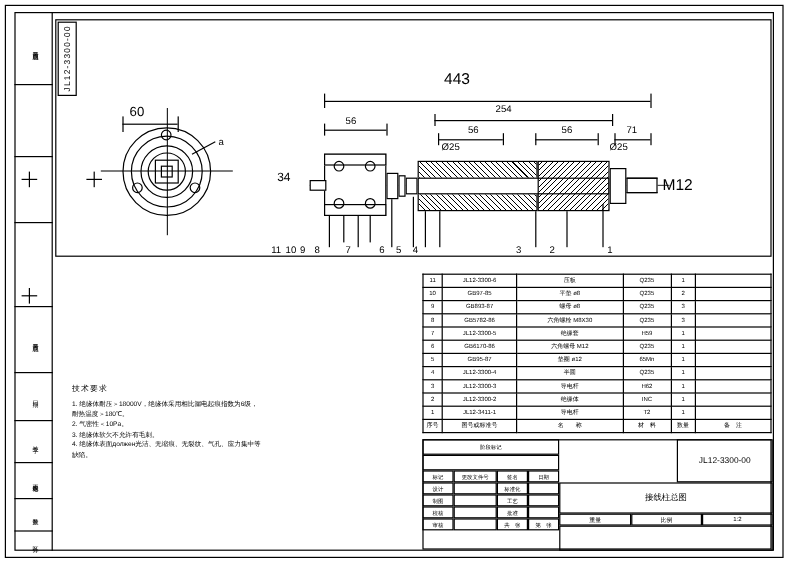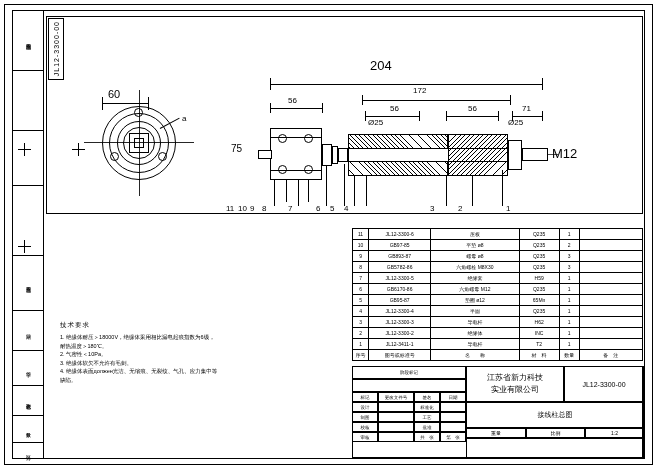--- a/index.html
+++ b/index.html
@@ -210,31 +210,31 @@
     <div class="callout" style="left:86px;top:14px;">a</div>
   </div>
 
   <div class="dim45">
     <span>60</span>
     <div class="line"></div><div class="tickl"></div><div class="tickr"></div>
   </div>
 
   <div class="main">
 
-    <div class="dimtxt big" style="left:120px;top:-2px;">204</div>
+    <div class="dimtxt big" style="left:120px;top:-2px;">443</div>
     <div class="line h1" style="left:20px;top:24px;width:272px;"></div>
     <div class="line v1" style="left:20px;top:18px;height:12px;"></div>
     <div class="line v1" style="left:292px;top:18px;height:12px;"></div>
 
     <div class="dimtxt" style="left:38px;top:36px;">56</div>
     <div class="line h1" style="left:20px;top:48px;width:52px;"></div>
     <div class="line v1" style="left:20px;top:43px;height:10px;"></div>
     <div class="line v1" style="left:72px;top:43px;height:10px;"></div>
 
-    <div class="dimtxt" style="left:163px;top:26px;">172</div>
+    <div class="dimtxt" style="left:163px;top:26px;">254</div>
     <div class="line h1" style="left:112px;top:40px;width:148px;"></div>
     <div class="line v1" style="left:112px;top:35px;height:10px;"></div>
     <div class="line v1" style="left:260px;top:35px;height:10px;"></div>
 
     <div class="dimtxt" style="left:140px;top:44px;">56</div>
     <div class="line h1" style="left:115px;top:56px;width:54px;"></div>
     <div class="line v1" style="left:115px;top:51px;height:10px;"></div>
     <div class="line v1" style="left:169px;top:51px;height:10px;"></div>
 
     <div class="dimtxt" style="left:218px;top:44px;">56</div>
@@ -287,21 +287,21 @@
     <div class="leader" style="left:76px;top:106px;height:40px;"></div>
     <div class="leader" style="left:94px;top:104px;height:42px;"></div>
     <div class="leader" style="left:104px;top:116px;height:30px;"></div>
     <div class="leader" style="left:116px;top:116px;height:30px;"></div>
     <div class="leader" style="left:196px;top:116px;height:30px;"></div>
     <div class="leader" style="left:222px;top:116px;height:30px;"></div>
     <div class="leader" style="left:252px;top:110px;height:36px;"></div>
   </div>
 
   <div class="dim46">
-    <span>75</span>
+    <span>34</span>
   </div>
 
   <div class="callout" style="left:226px;top:204px;">11</div>
   <div class="callout" style="left:238px;top:204px;">10</div>
   <div class="callout" style="left:250px;top:204px;">9</div>
   <div class="callout" style="left:262px;top:204px;">8</div>
   <div class="callout" style="left:288px;top:204px;">7</div>
   <div class="callout" style="left:316px;top:204px;">6</div>
   <div class="callout" style="left:330px;top:204px;">5</div>
   <div class="callout" style="left:344px;top:204px;">4</div>
@@ -444,26 +444,20 @@
     <div class="sig l" style="left:87px;top:55px;width:26px;height:10px;"></div>
 
     <div class="sig l" style="left:-1px;top:65px;width:26px;height:10px;">审核</div>
     <div class="sig l" style="left:25px;top:65px;width:36px;height:10px;"></div>
     <div class="sig l" style="left:61px;top:65px;width:26px;height:10px;">共　张</div>
     <div class="sig l" style="left:87px;top:65px;width:26px;height:10px;">第　张</div>
 
     <div class="sig" style="left:-1px;top:-1px;width:114px;height:13px;">阶段标记</div>
     <div class="sig" style="left:-1px;top:12px;width:114px;height:13px;"></div>
 
-    <div class="tb" style="left:113px;top:-1px;width:98px;height:36px;">
-      <div class="company">
-        <div>江苏省新力科技</div>
-        <div>实业有限公司</div>
-      </div>
-    </div>
 
     <div class="tb mid" style="left:211px;top:-1px;width:80px;height:36px;">JL12-3300-00</div>
 
     <div class="tb mid" style="left:113px;top:35px;width:178px;height:26px;">接线柱总图</div>
 
     <div class="tb" style="left:113px;top:61px;width:60px;height:10px;">重量</div>
     <div class="tb" style="left:173px;top:61px;width:59px;height:10px;">比例</div>
     <div class="tb" style="left:232px;top:61px;width:59px;height:10px;">1:2</div>
     <div class="tb" style="left:113px;top:71px;width:178px;height:21px;"></div>
   </div>

